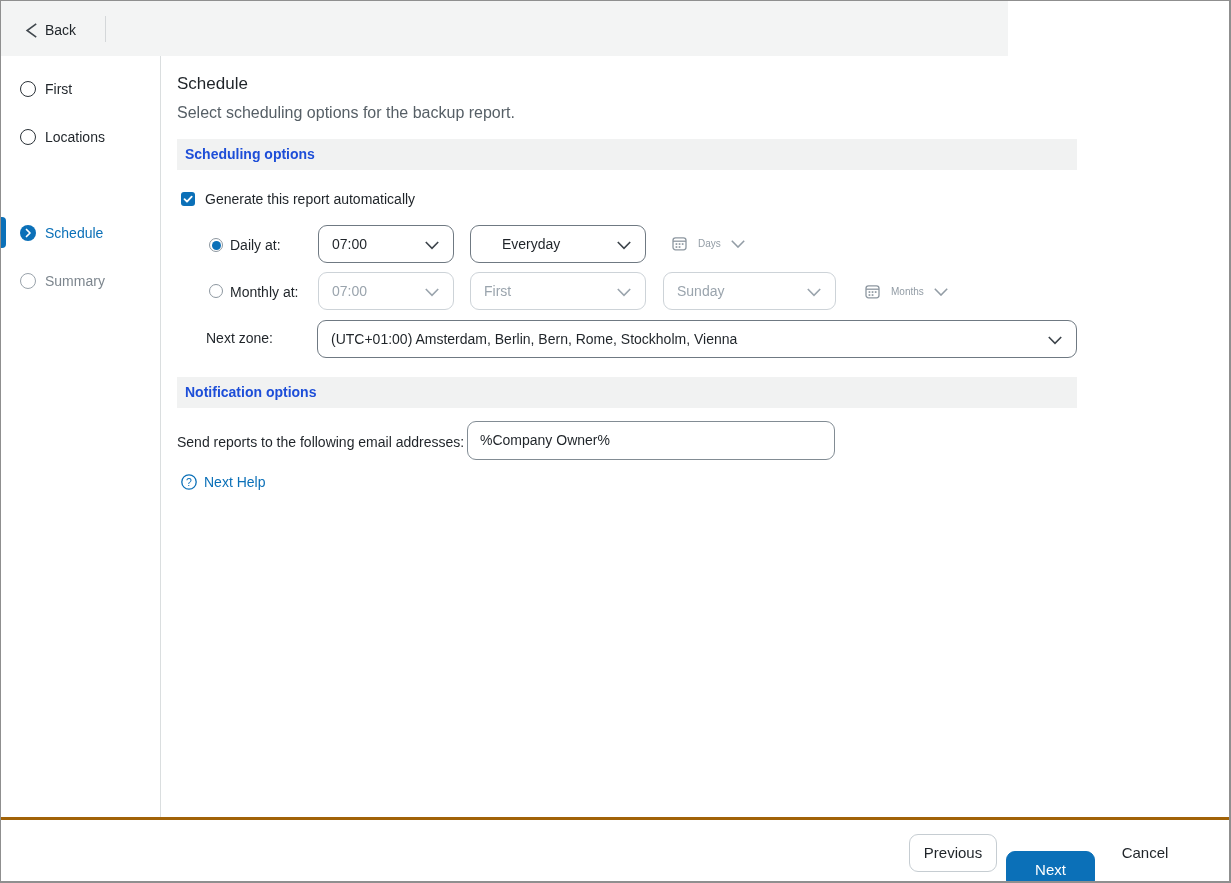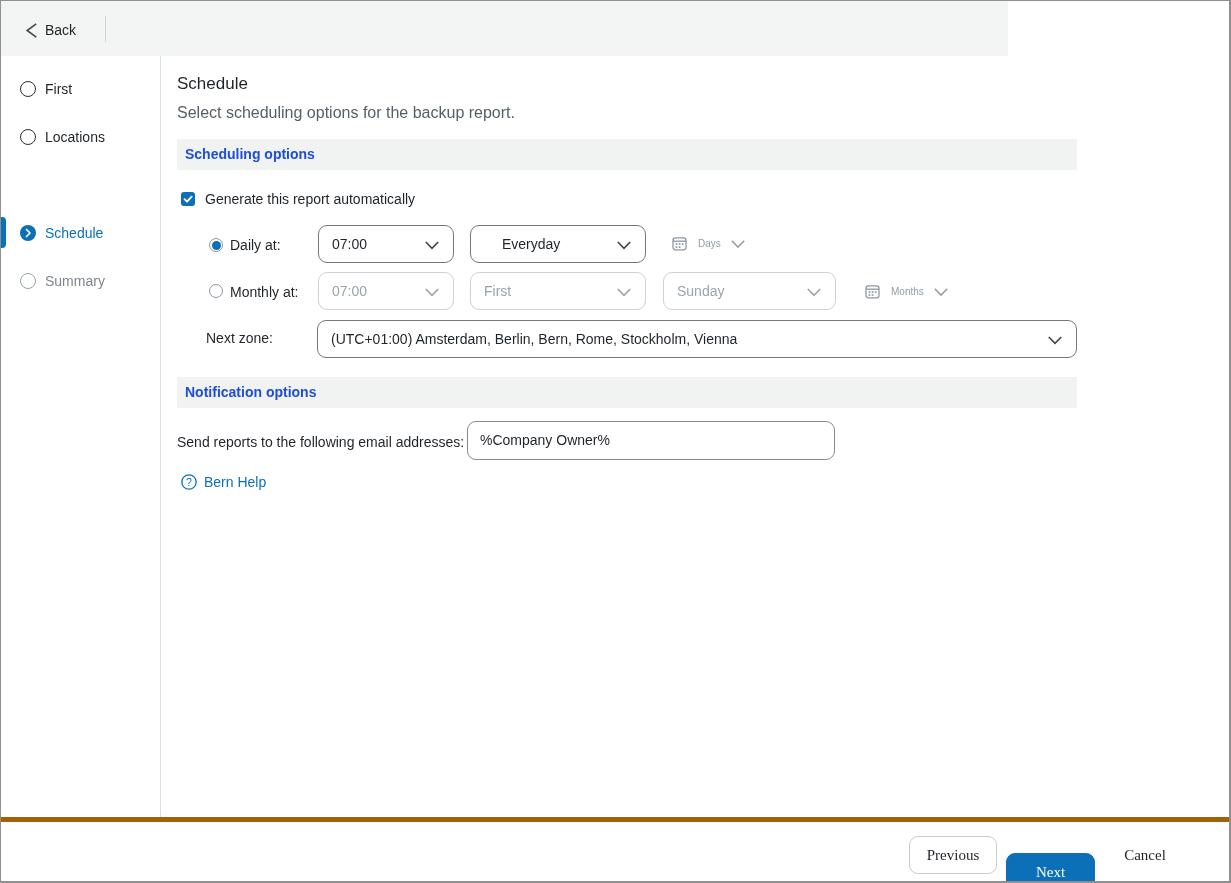--- a/index.html
+++ b/index.html
@@ -33,21 +33,21 @@
   .cb svg { position:absolute; left:1px; top:1px; }
   .cb-lbl { position:absolute; left:205px; top:192px; font-size:14px; color:#1f2429; line-height:15px; }
   .radio { position:absolute; width:14px; height:14px; border-radius:50%; border:1px solid #8d97a0; background:#fff; }
   .radio.sel { border-color:#8d97a0; }
   .radio.sel::after { content:""; position:absolute; left:1.5px; top:1.5px; width:9px; height:9px; border-radius:50%; background:#0b70b8; }
   .sel-box { position:absolute; height:38px; border:1px solid #6f7982; border-radius:9px; background:#fff; font-size:14px; color:#1f2429; line-height:36px; padding-left:13px; }
   .sel-box .chev { position:absolute; right:14px; top:13px; }
   .sel-box.dis { border-color:#cdd3d8; color:#9aa4ad; }
   .lbl14 { font-size:14px; color:#1f2429; line-height:16px; position:absolute; }
   .gicon-grp { position:absolute; display:flex; align-items:center; color:#929ca5; font-size:10px; }
-  .footer { position:absolute; left:1px; top:817px; width:1228px; height:64px; background:#fff; border-top:5px solid #a16207;font-family:Liberation Serif, serif; }
+  .footer { position:absolute; left:1px; top:817px; width:1228px; height:64px; background:#fff; border-top:3px solid #a16207; }
   .btn { position:absolute; top:14px; height:38px; border-radius:9px; font-size:15px; text-align:center; line-height:36px; }
   .btn-prev { left:908px; width:88px; background:#fff; border:1px solid #c6cdd2; color:#1f2429; }
   .btn-next { left:1005px; width:89px; background:#0b70b8; border:1px solid #0b70b8; color:#fff;margin-top:17px; }
   .btn-cancel { left:1118px; width:52px; color:#1f2429; line-height:38px; }
 </style>
 </head>
 <body>
 <div class="frame"></div>
 <div class="header">
   <svg class="back-ch" viewBox="0 0 16 16">
@@ -167,20 +167,20 @@
 <div class="secbar bar2">Notification options</div>
 
 <div class="lbl14" style="left:177px; top:434px;">Send reports to the following email addresses:</div>
 <div class="sel-box" style="left:467px; top:421px; width:368px; height:39px; line-height:37px; border-color:#828c94; padding-left:12px;">%Company Owner%</div>
 
 <div style="position:absolute; left:181px; top:474px; display:flex; align-items:center;">
   <svg width="16" height="16" viewBox="0 0 16 16">
       <circle cx="8" cy="8" r="7.2" fill="none" stroke="#0b70b8" stroke-width="1.3"></circle>
       <text x="8" y="11.6" text-anchor="middle" font-size="10.5" fill="#0b70b8" font-family="Liberation Sans">?</text>
     </svg>
-  <span style="margin-left:7px; font-size:14px; color:#0b70b8;">Bern Help</span>
+  <span style="margin-left:7px; font-size:14px; color:#0b70b8;">Next Help</span>
 </div>
 
 <div class="footer">
   <div class="btn btn-prev">Previous</div>
   <div class="btn btn-next">Next</div>
   <div class="btn btn-cancel">Cancel</div>
 </div>
 
 </body></html>

